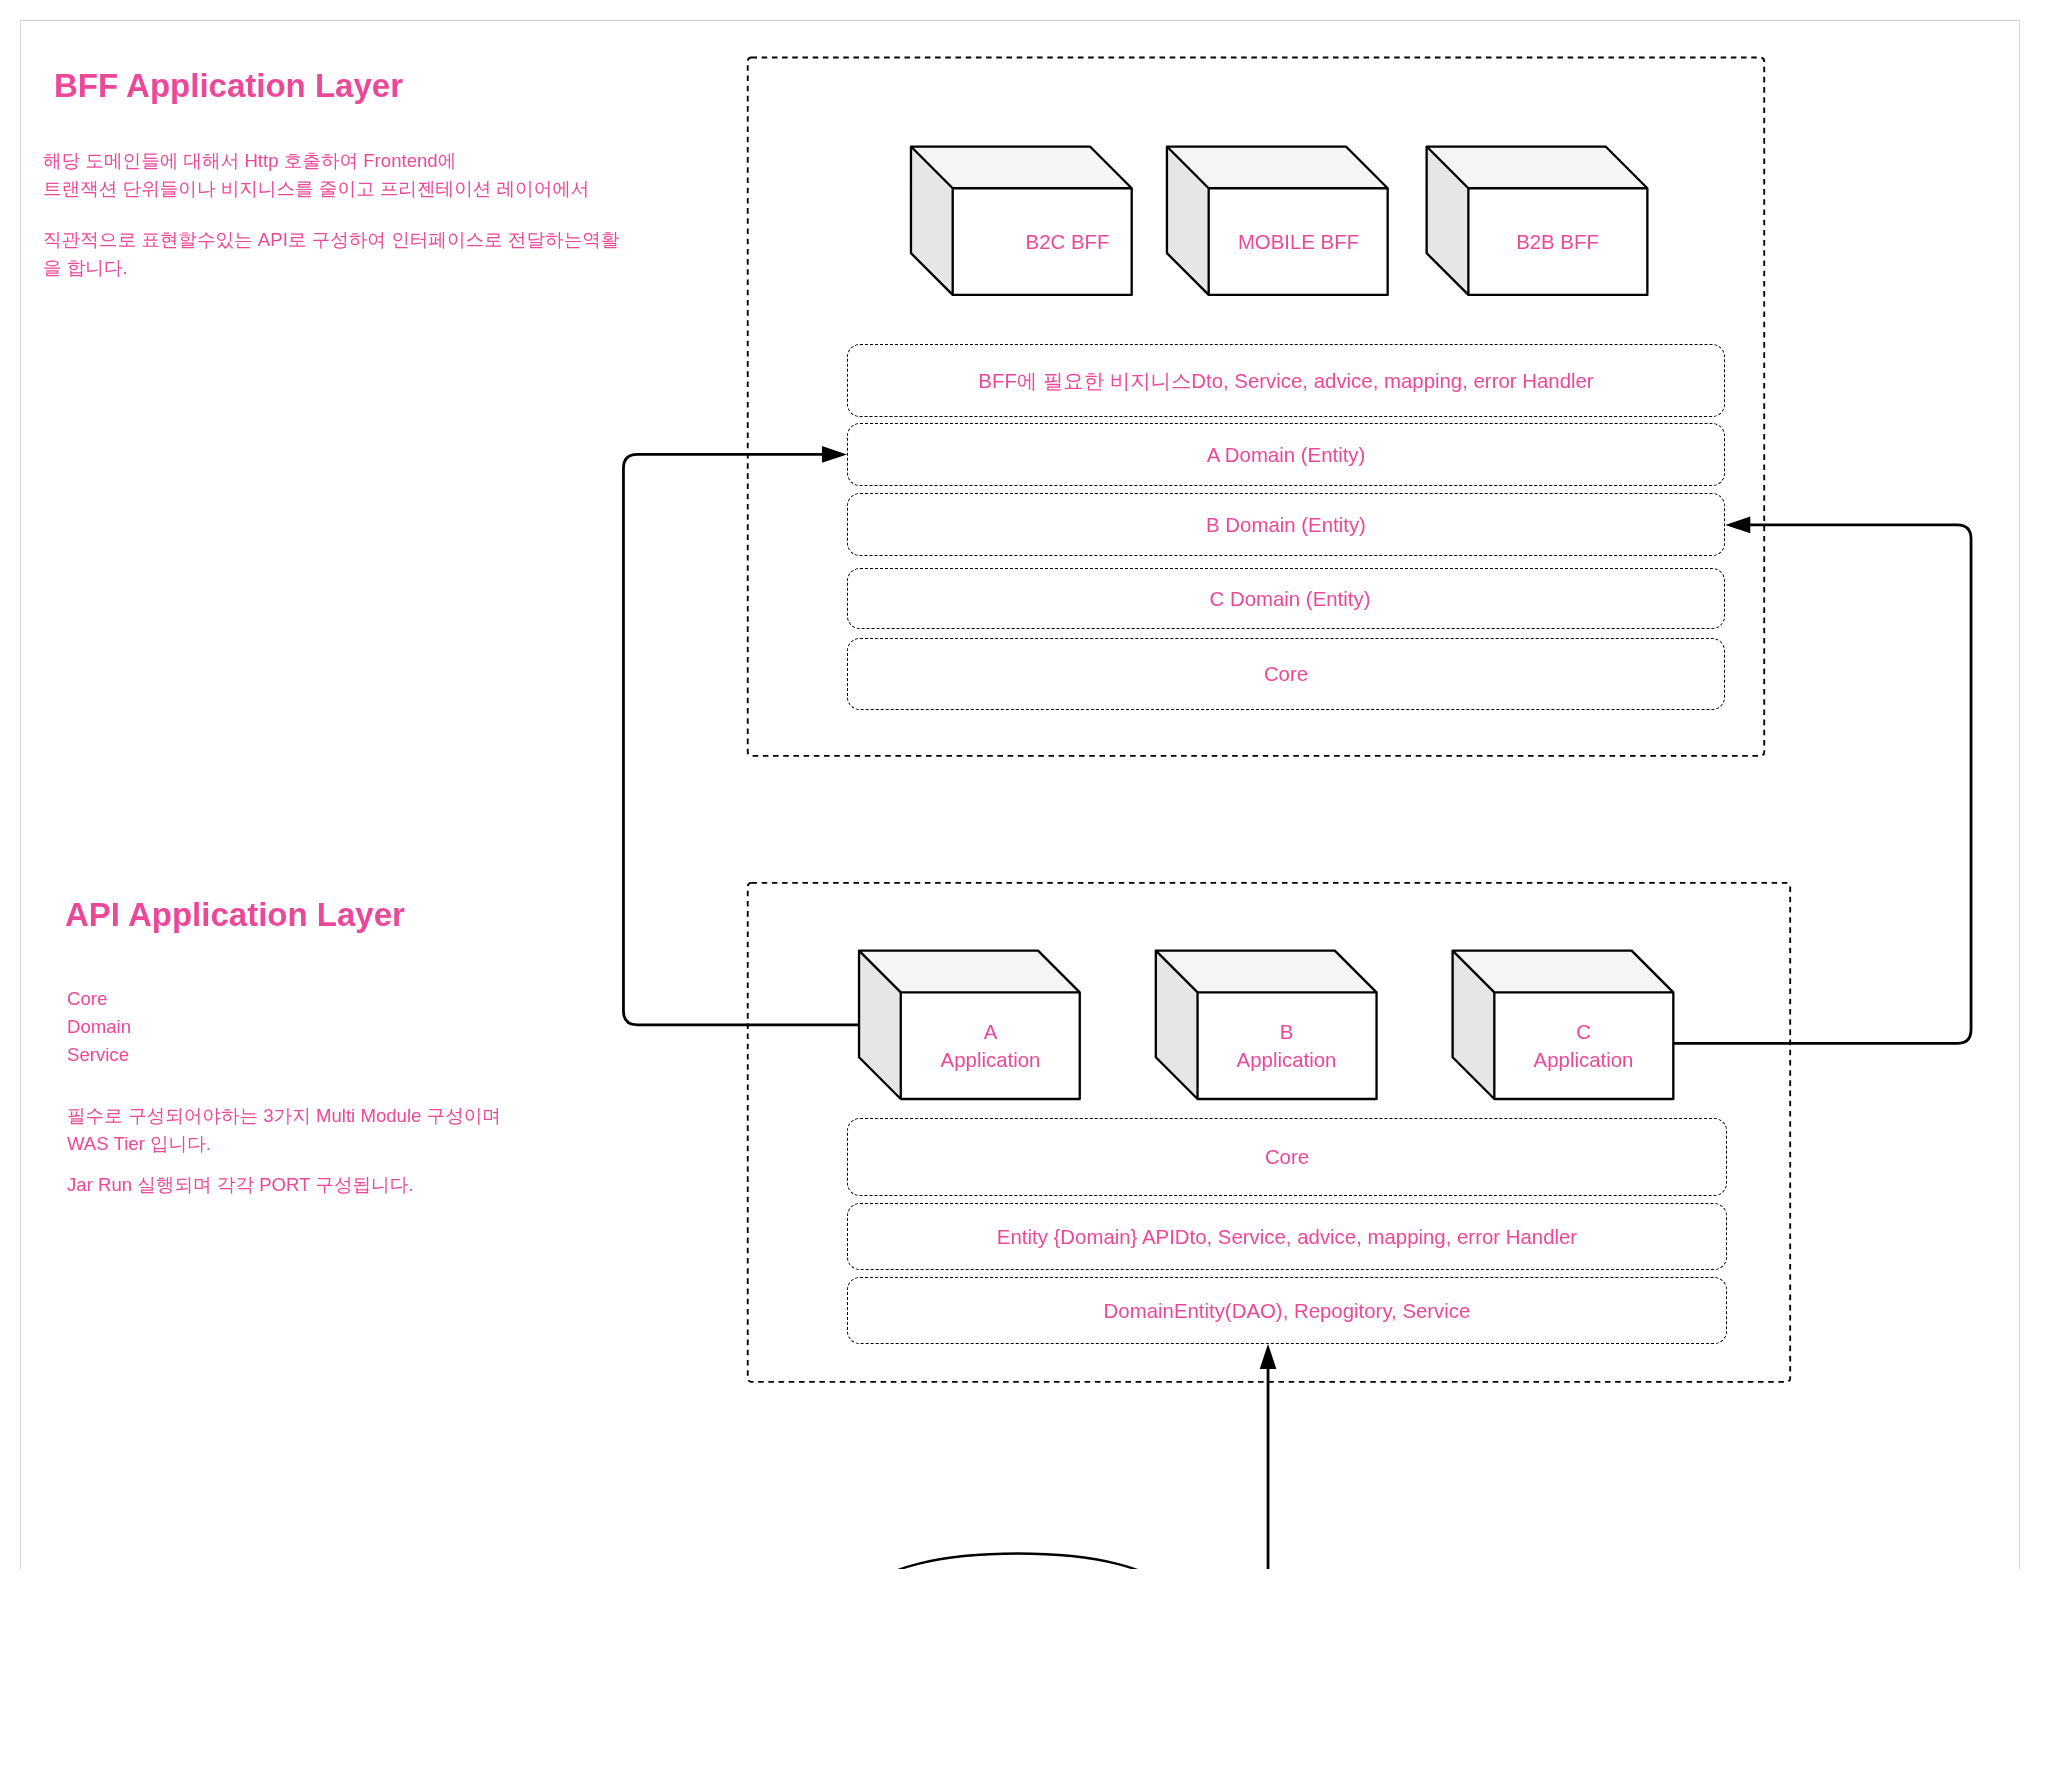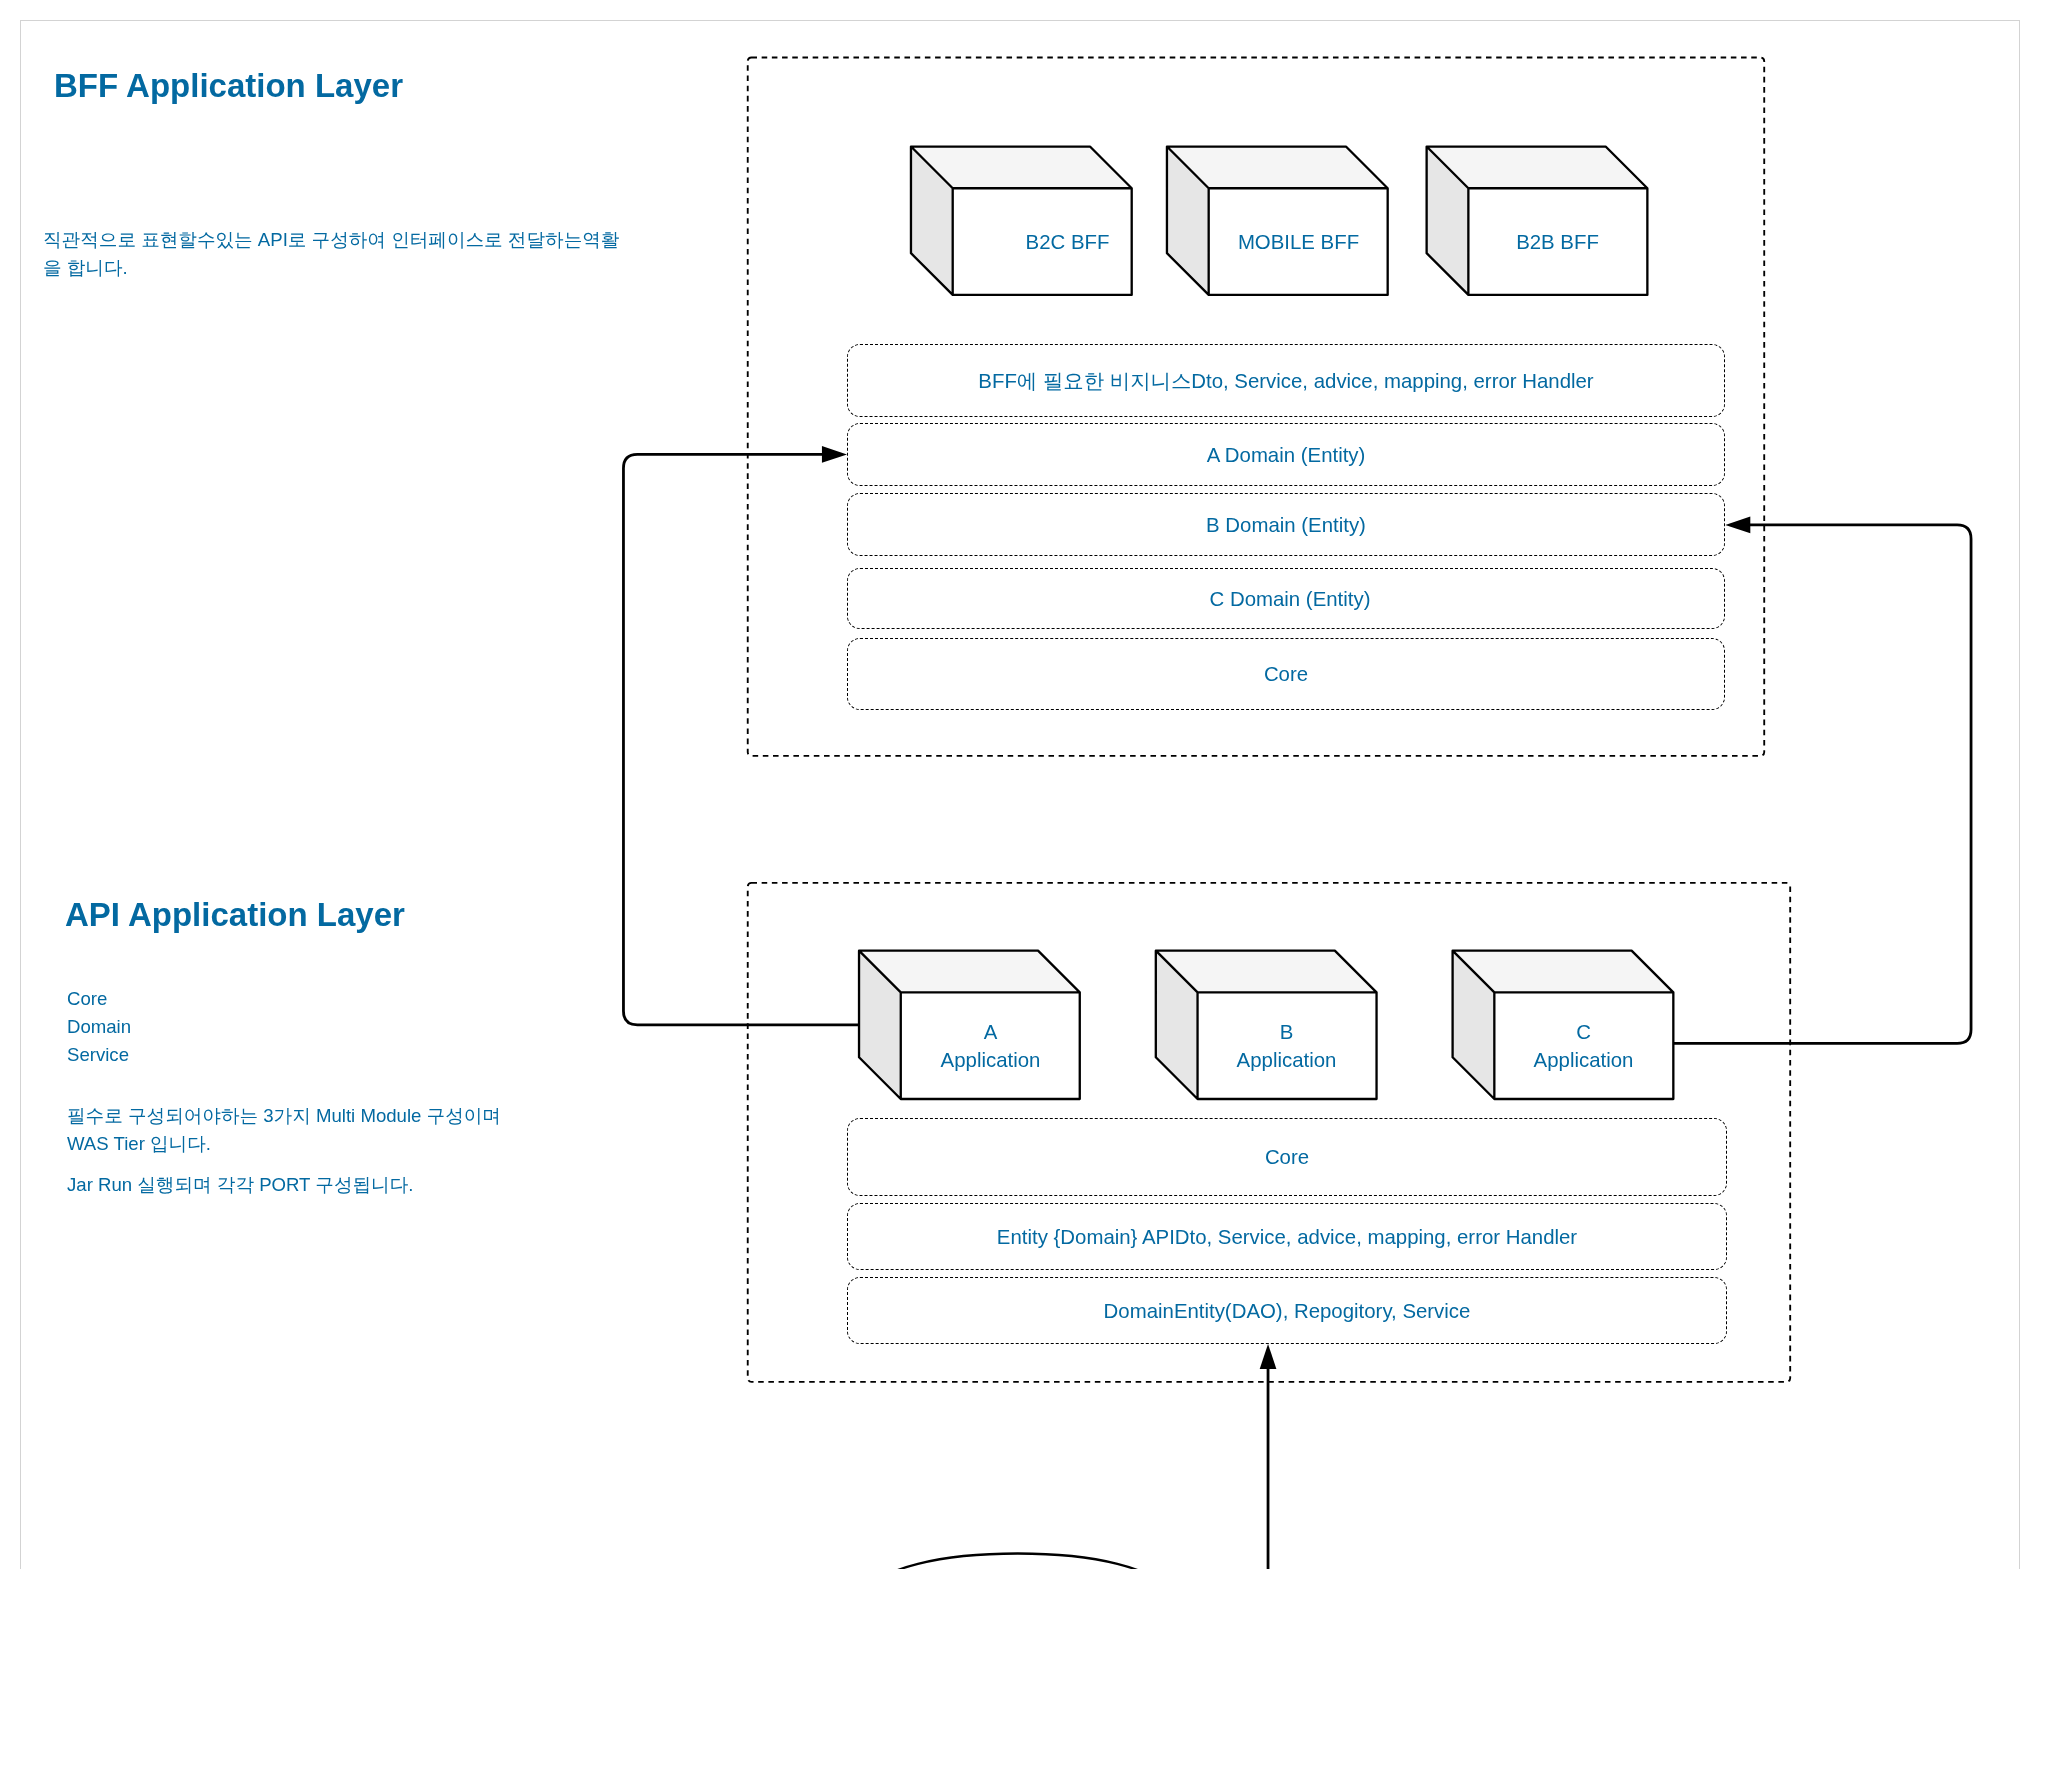--- a/index.html
+++ b/index.html
@@ -1,18 +1,18 @@
 <!DOCTYPE html>
 <html style="font-size:15px"><head>
 <meta charset="utf-8">
 <style>
   html, body { margin:0; padding:0; background:#ffffff; }
   .canvas {
     position:relative; width:2064px; height:1569px; background:#ffffff;
-    font-family:"Liberation Sans","DejaVu Sans",sans-serif; color:#0369a1; overflow:hidden;
+    font-family:"Liberation Sans","DejaVu Sans",sans-serif; color:#ec4899; overflow:hidden;
   }
   .frame {
     position:absolute; left:20.4px; top:20.4px; width:1998px; height:1731px;
     border:1.9px solid #d3d3d3; pointer-events:none;
   }
   svg.shapes { position:absolute; left:0; top:0; }
   .section-title { position:absolute; font-size:33px; font-weight:bold; white-space:pre; }
   .body-text { position:absolute; font-size:18.6px; line-height:28px; white-space:pre-line; }
   .layer-bar {
     position:absolute; box-sizing:border-box; border:1.9px dashed #000000; border-radius:13px;
@@ -91,20 +91,22 @@
 
     <g>
       <path d="M 945 1713 V 1837 A 152 38 0 0 0 1249 1837 V 1713" fill="#ffffff" stroke="#000" stroke-width="2.5"></path>
       <ellipse cx="1097" cy="1713" rx="152" ry="38" fill="#ffffff" stroke="#000" stroke-width="2.5"></ellipse>
     </g>
   </svg>
 
   <div class="frame"></div>
 
   <div class="section-title" style="left:54px; top:67px;">BFF Application Layer</div>
+  <div class="body-text" style="left:43px; top:147px; width:594px;">해당 도메인들에 대해서 Http 호출하여 Frontend에
+트랜잭션 단위들이나 비지니스를 줄이고 프리젠테이션 레이어에서</div>
   <div class="body-text" style="left:43px; top:226px; width:594px;">직관적으로 표현할수있는 API로 구성하여 인터페이스로 전달하는역활
 을 합니다.</div>
 
   <div class="cube-label" style="left:953px; top:188px; width:179px; height:107px;margin-left:25px;">B2C BFF</div>
   <div class="cube-label" style="left:1209px; top:188px; width:179px; height:107px;">MOBILE BFF</div>
   <div class="cube-label" style="left:1468px; top:188px; width:179px; height:107px;border-radius:27px;">B2B BFF</div>
 
   <div class="layer-bar" style="left:847px; top:344px; width:878px; height:73px;">
     <div>BFF에 필요한 비지니스</div>
     <div>Dto, Service, advice, mapping, error Handler</div>

